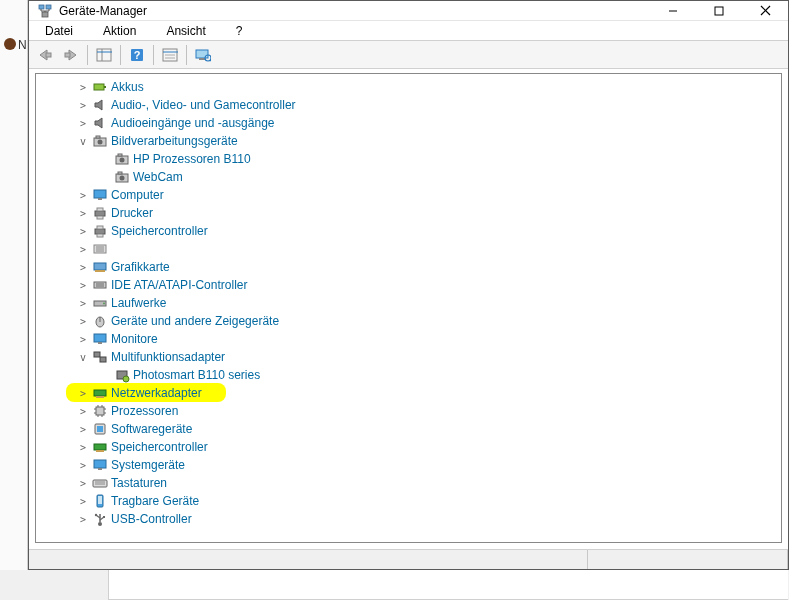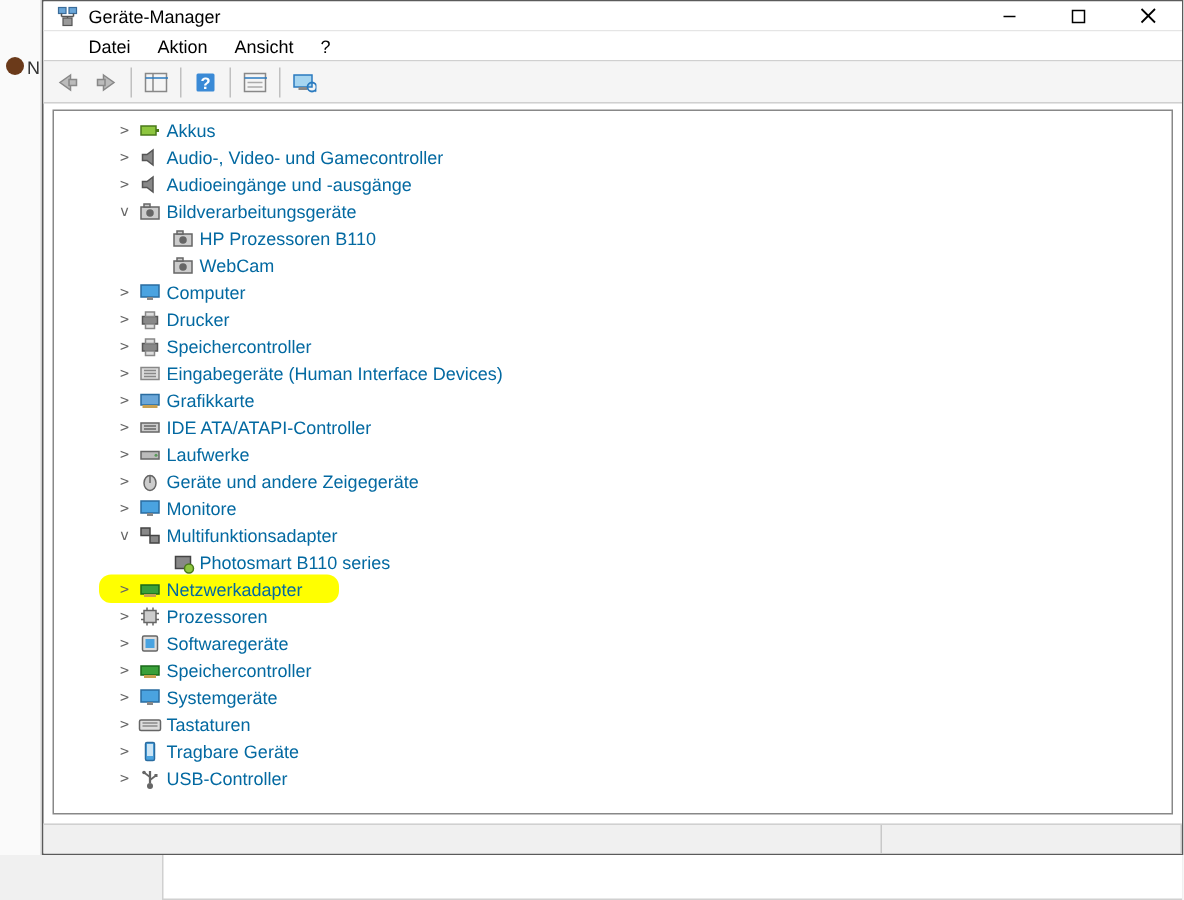--- a/index.html
+++ b/index.html
@@ -79,25 +79,25 @@
     align-items: center;
     justify-content: center;
     font-size: 13px;
     color: #000;
   }
   .tb-btn.close { font-size: 15px; }
   .menubar {
     height: 20px;
     display: flex;
     align-items: center;
-    padding: 0 22px;
+    padding: 0 8px;
     border-bottom: 1px solid #d0d0d0;
     background: #fff;
     font-size: 12px;
-    gap: 2px;
+    gap: 14px;
   }
   .menu-item {
     padding: 1px 8px;
     color: #000;
   }
   .toolbar {
     height: 28px;
     display: flex;
     align-items: center;
     padding: 0 4px;
@@ -389,21 +389,20 @@
       <div class="row lvl1">
         <span class="expander">&gt;</span>
         <span class="icon">
             <svg width="16" height="16">
               <rect x="2" y="4" width="12" height="8" fill="#ddd" stroke="#888"></rect>
               <line x1="4" y1="6" x2="12" y2="6" stroke="#888"></line>
               <line x1="4" y1="8" x2="12" y2="8" stroke="#888"></line>
               <line x1="4" y1="10" x2="12" y2="10" stroke="#888"></line>
             </svg>
           </span>
-        <span class="label">Eingabegeräte (Human Interface Devices)</span>
       </div>
 
       <div class="row lvl1">
         <span class="expander">&gt;</span>
         <span class="icon">
             <svg width="16" height="16">
               <rect x="2" y="4" width="12" height="7" fill="#6aa6d8" stroke="#2a6ca0"></rect>
               <rect x="3" y="11" width="10" height="2" fill="#c8a050"></rect>
             </svg>
           </span>

